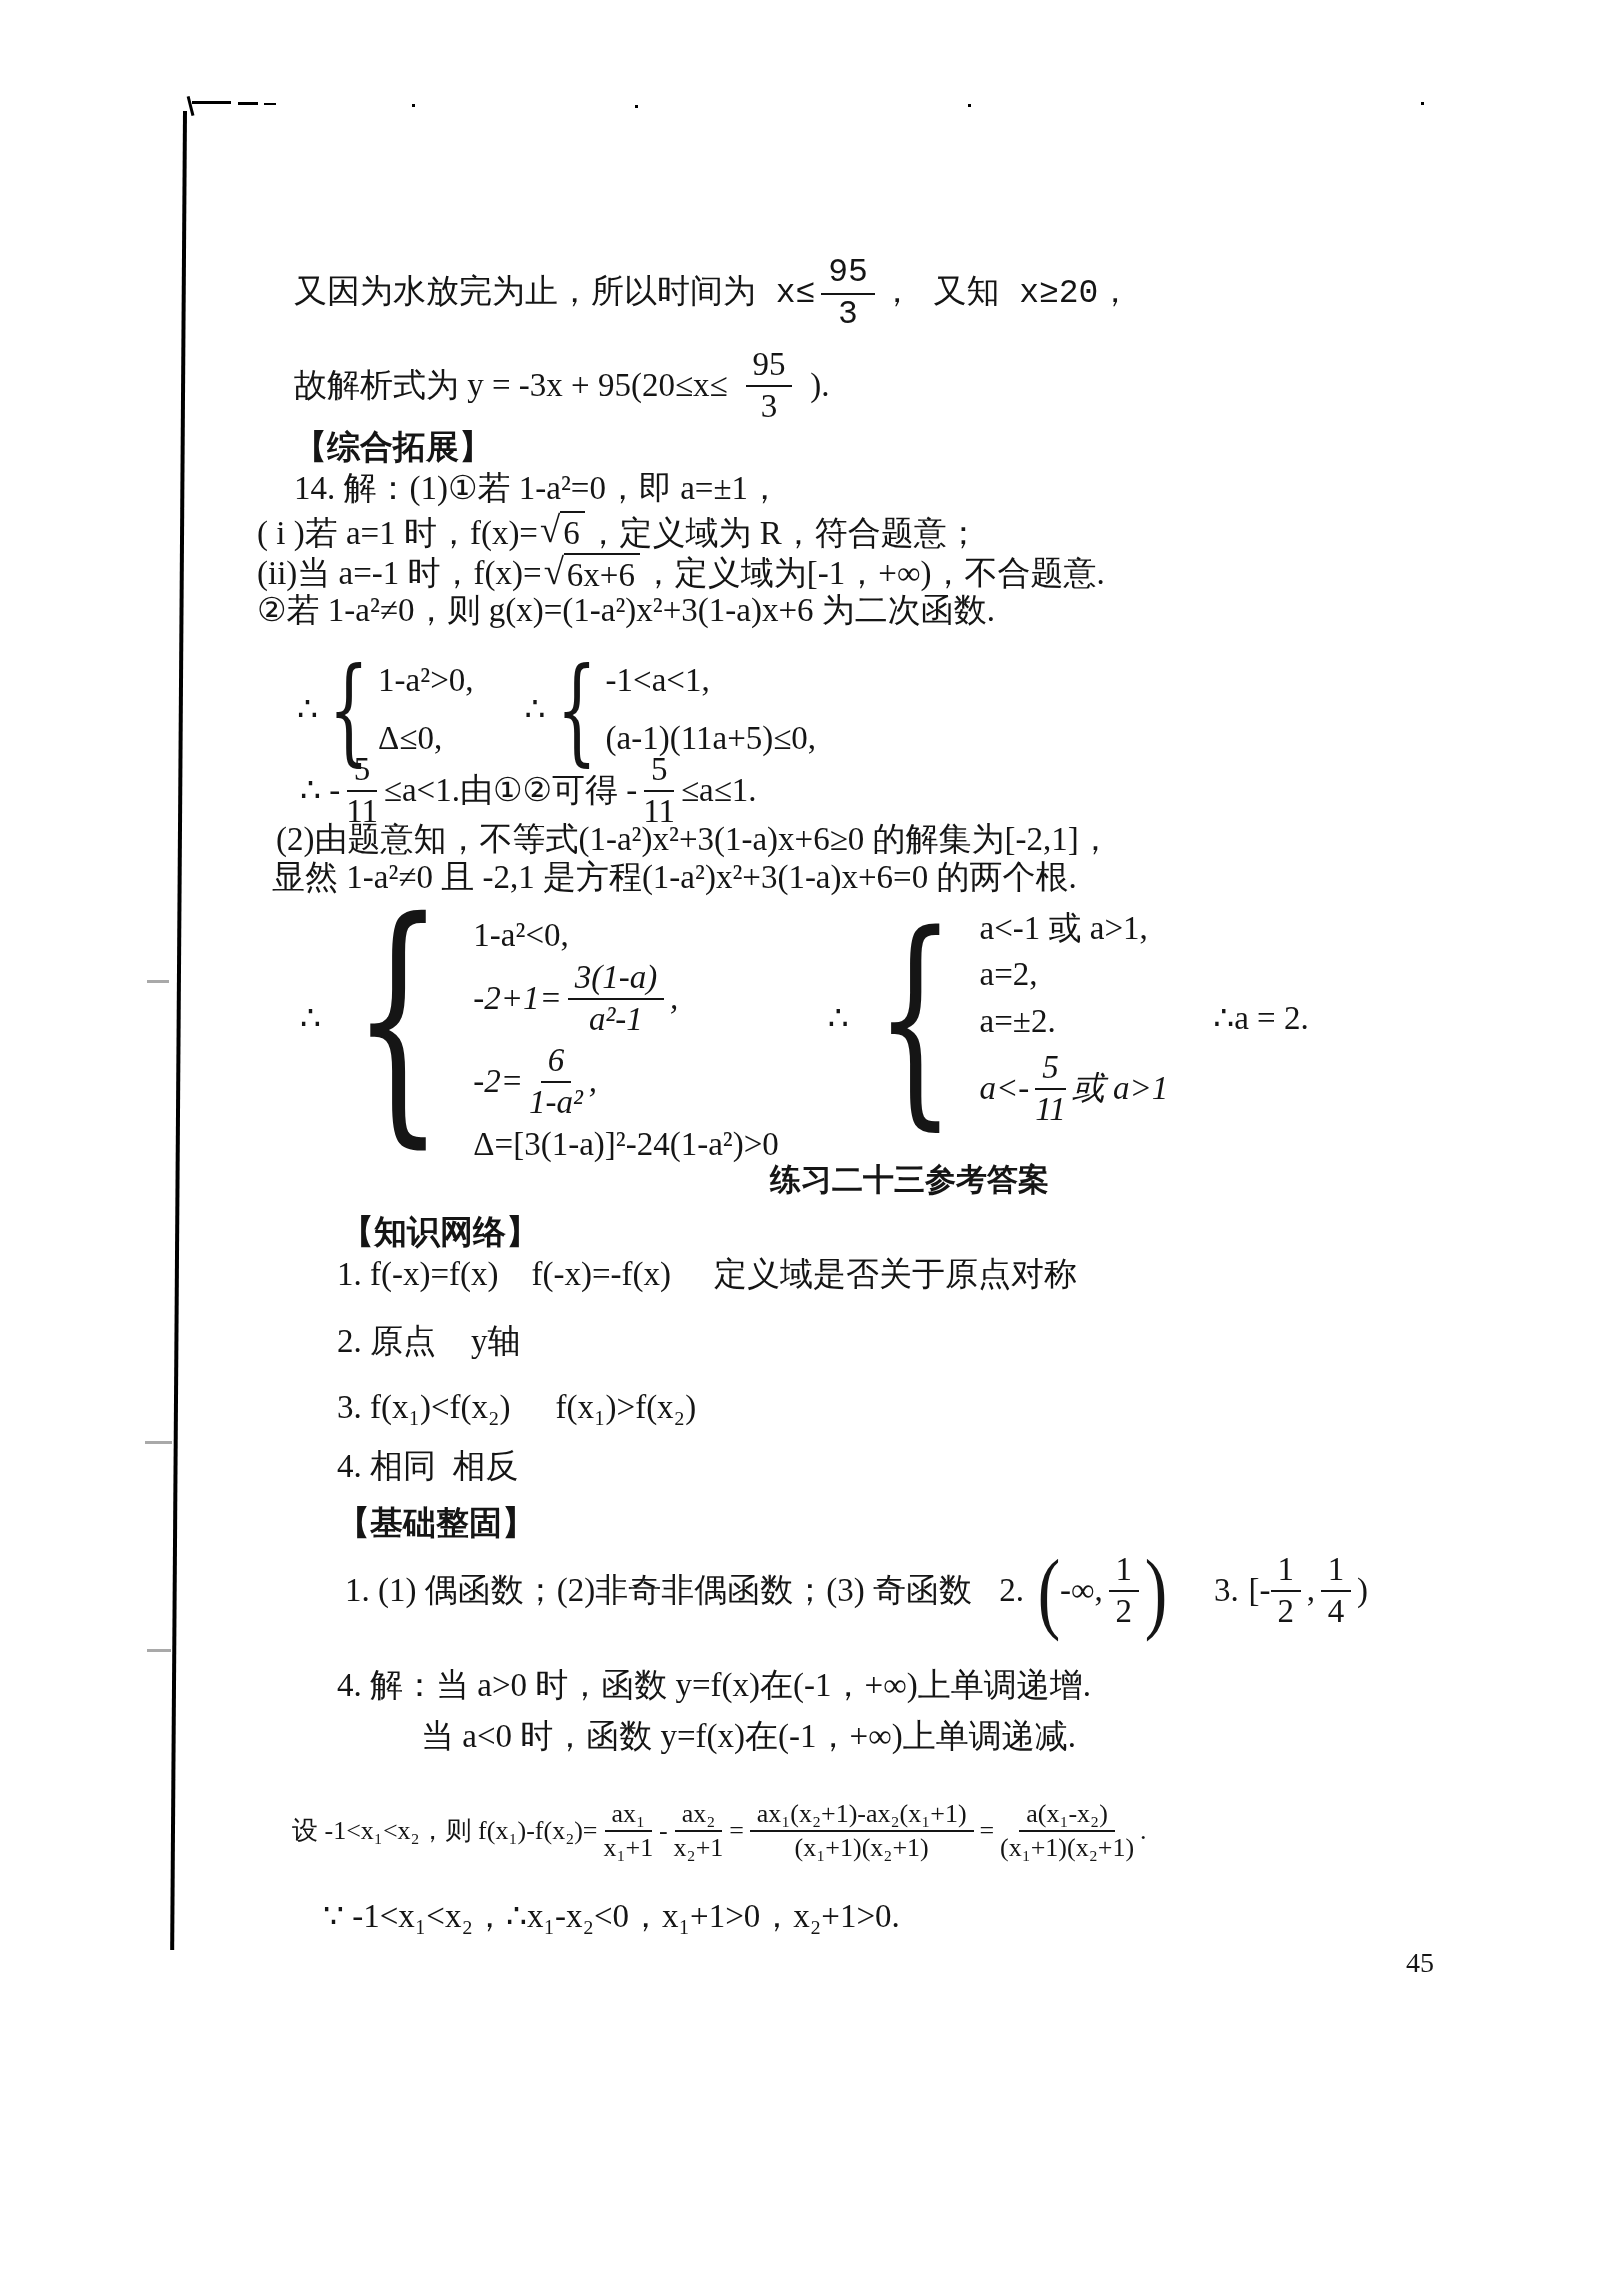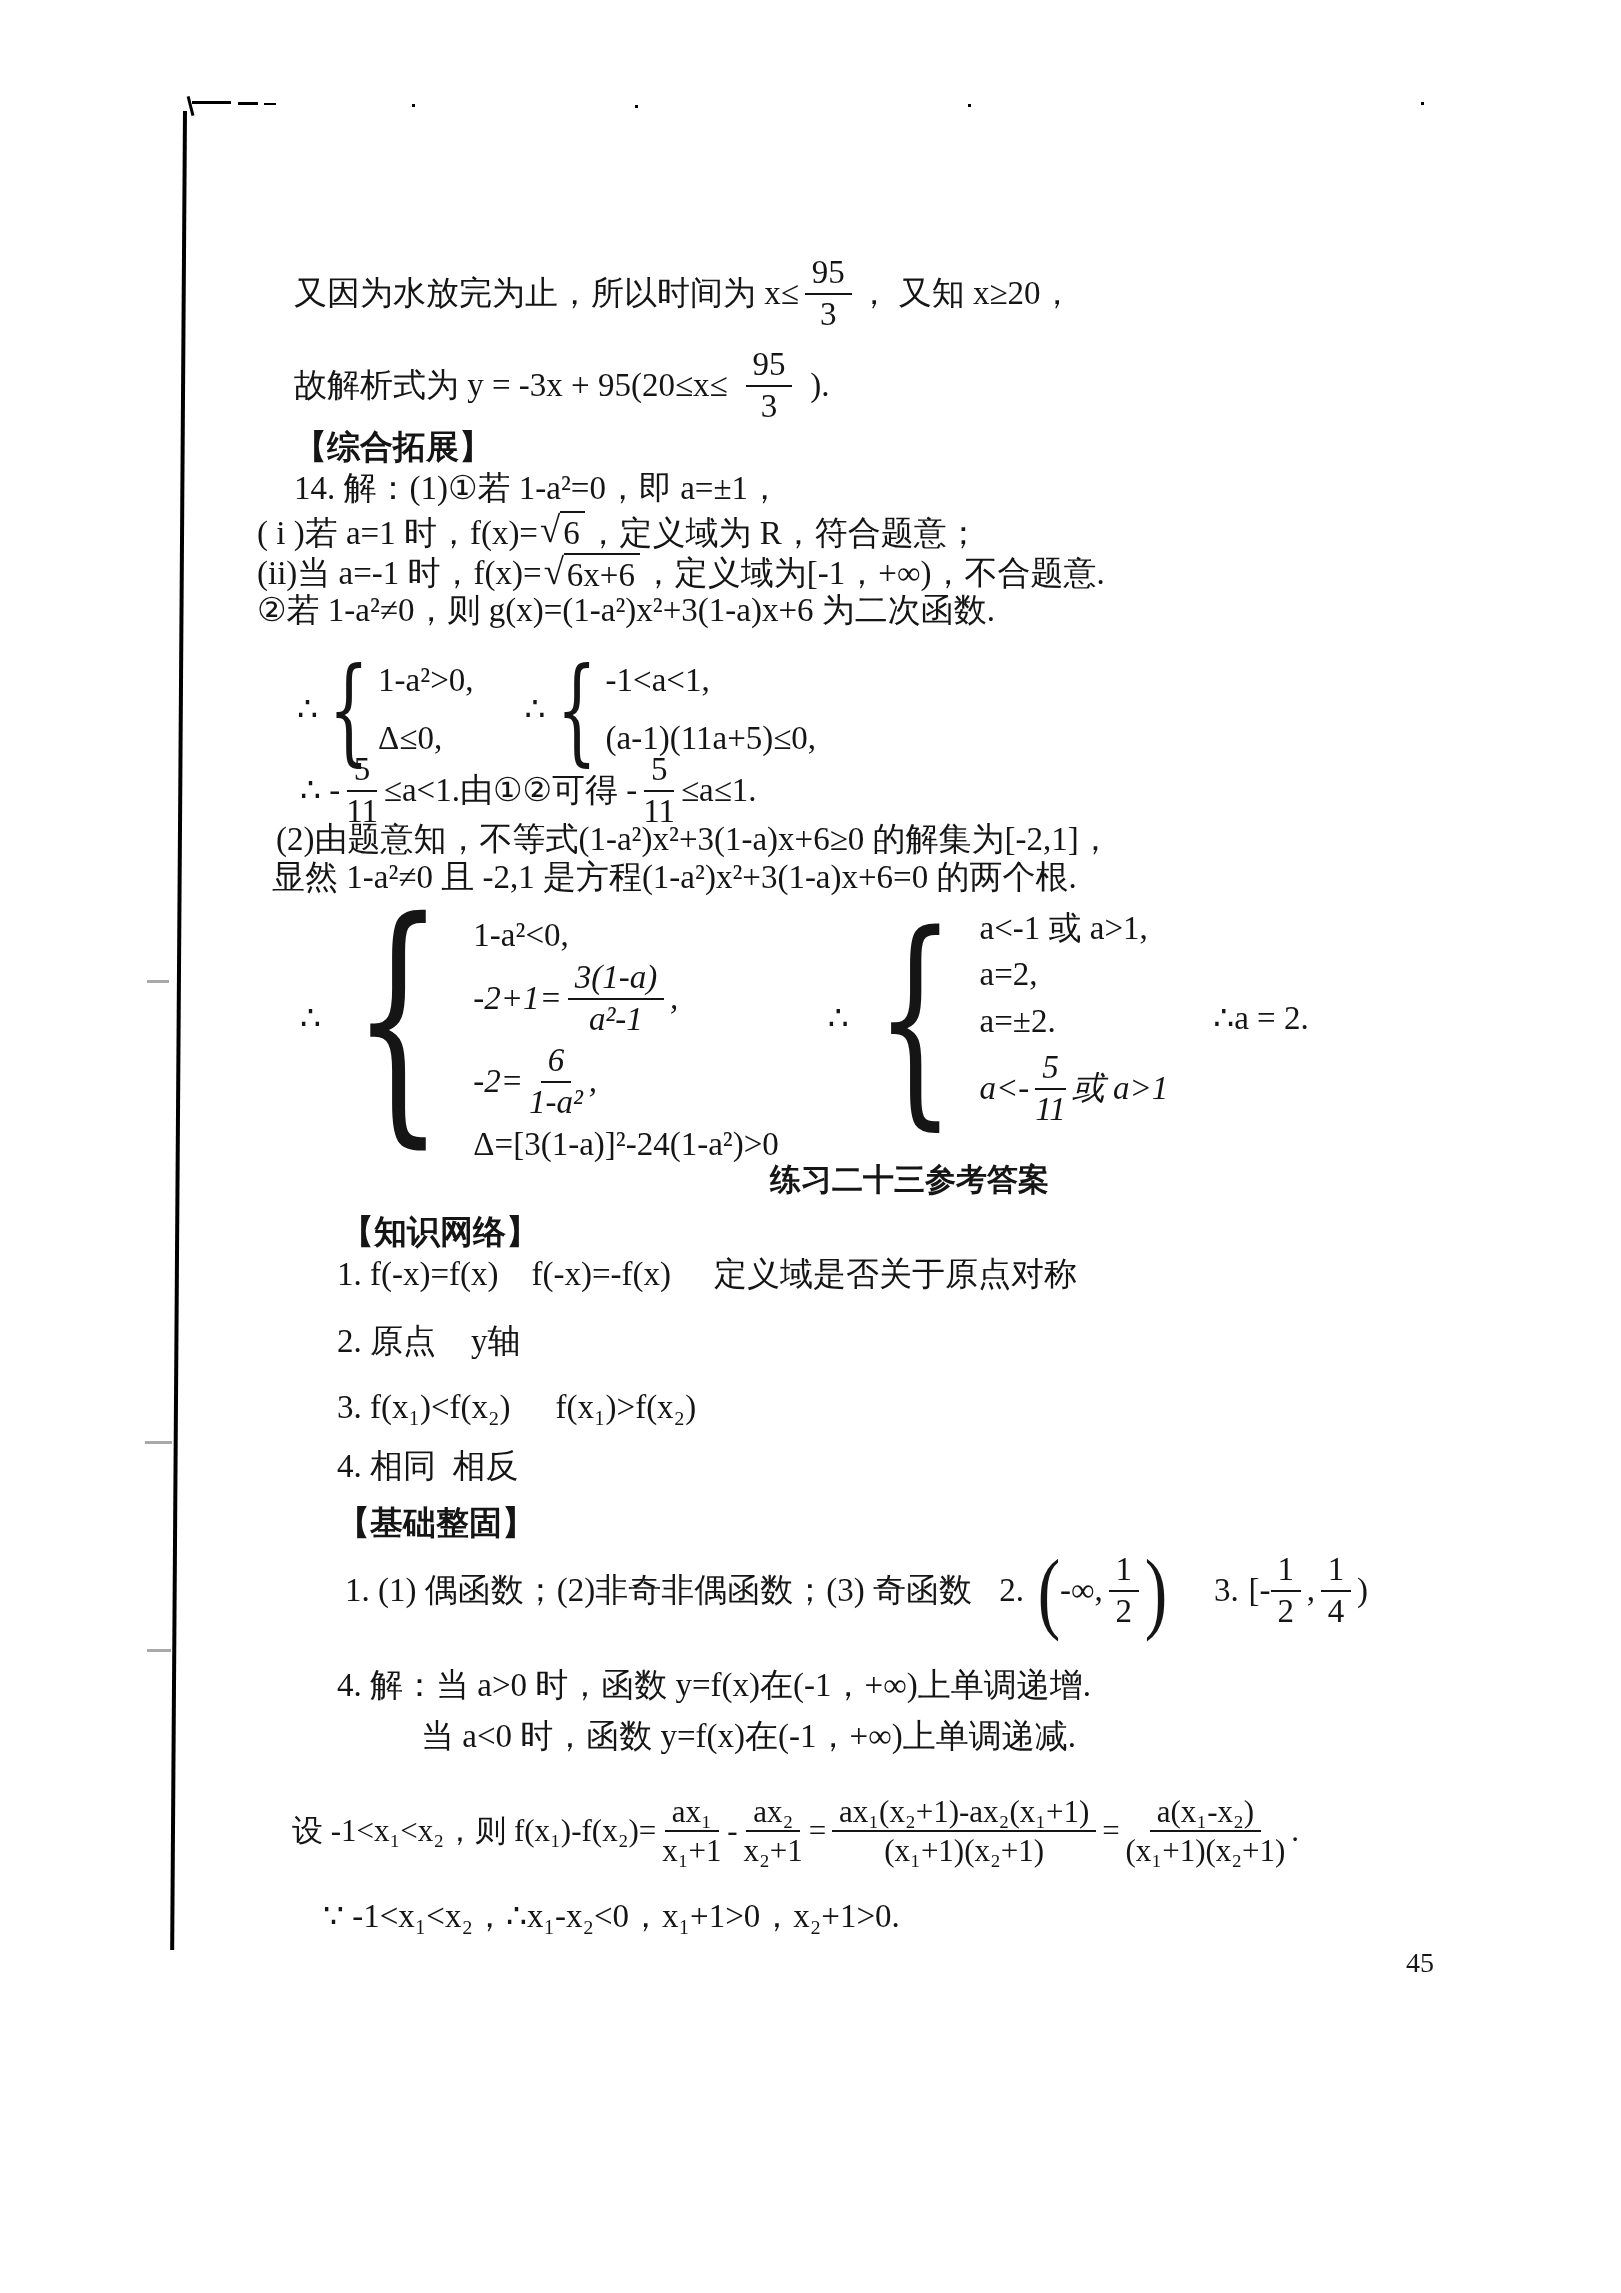--- a/index.html
+++ b/index.html
@@ -67,21 +67,21 @@
   <div class="artifact" style="left:238px;top:102px;width:19.6px;height:2.9px;"></div>
   <div class="artifact" style="left:264px;top:103px;width:11.8px;height:2px;"></div>
   <div class="artifact" style="left:412px;top:104px;width:2.9px;height:2.9px;"></div>
   <div class="artifact" style="left:635px;top:105px;width:2.9px;height:2.9px;"></div>
   <div class="artifact" style="left:968px;top:104px;width:2.9px;height:2.9px;"></div>
   <div class="artifact" style="left:1421px;top:102px;width:2.9px;height:2.9px;"></div>
   <div class="artifact gray" style="left:147px;top:980px;width:21.6px;height:2.9px;"></div>
   <div class="artifact gray" style="left:145px;top:1441px;width:27.4px;height:2.9px;"></div>
   <div class="artifact gray" style="left:147px;top:1649px;width:23.5px;height:2.9px;"></div>
 
-  <div class="line" style="left:294px;top:251px;height:86px;">
+  <div class="line" style="left:294px;top:251px;height:86px;font-family:Liberation Mono, monospace;">
     <span>又因为水放完为止，所以时间为 x≤</span>
     <span class="frac">
       <span class="num">95</span>
       <span class="den">3</span>
     </span>
     <span>， 又知 x≥20，</span>
   </div>
 
   <div class="line" style="left:294px;top:343px;height:86px;gap:12px;">
     <span>故解析式为 y = -3x + 95(20≤x≤</span>
@@ -268,21 +268,21 @@
   </div>
 
   <div class="line" style="left:337px;top:1666px;height:39px;">
     <span>4. 解：当 a&gt;0 时，函数 y=f(x)在(-1，+∞)上单调递增.</span>
   </div>
 
   <div class="line" style="left:421px;top:1717px;height:39px;">
     <span>当 a&lt;0 时，函数 y=f(x)在(-1，+∞)上单调递减.</span>
   </div>
 
-  <div class="line" style="left:292px;top:1776px;height:110px;font-size:31px;">
+  <div class="line" style="left:292px;top:1776px;height:110px;font-size:26px;">
     <span>设 -1&lt;x₁&lt;x₂，则 f(x₁)-f(x₂)=</span>
     <span class="frac">
       <span class="num">ax₁</span>
       <span class="den">x₁+1</span>
     </span>
     <span>-</span>
     <span class="frac">
       <span class="num">ax₂</span>
       <span class="den">x₂+1</span>
     </span>

